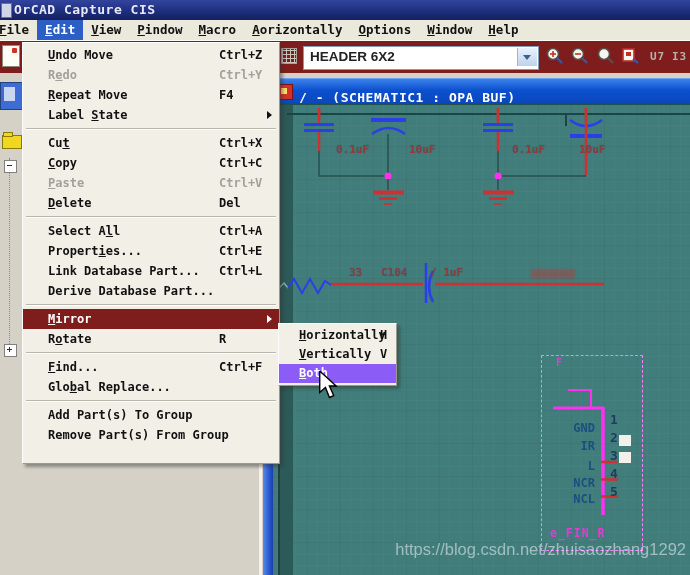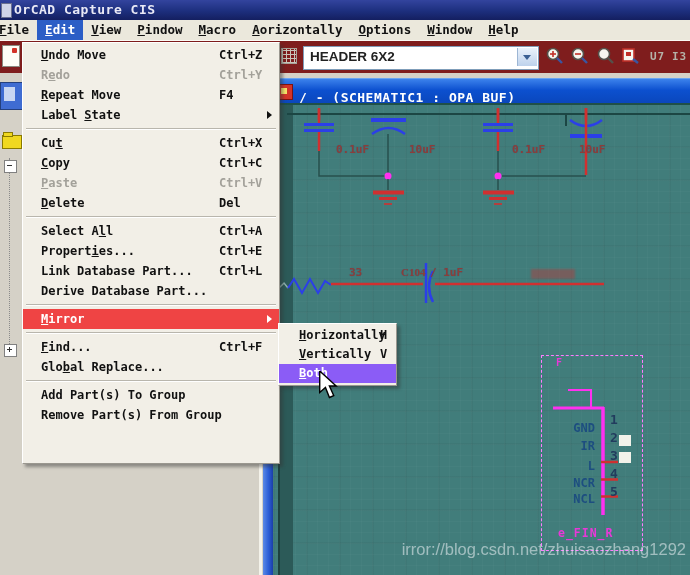--- a/index.html
+++ b/index.html
@@ -54,41 +54,41 @@
       repeating-linear-gradient(90deg,rgba(255,255,255,.025) 0 1px,transparent 1px 11px),
       repeating-linear-gradient(0deg,rgba(0,0,0,.04) 0 2px,transparent 2px 33px),
       repeating-linear-gradient(90deg,rgba(0,0,0,.04) 0 2px,transparent 2px 33px);}
   #canvas .edge{position:absolute;left:5px;top:0;width:13px;height:100%;background:#2c5a58;border-left:2px solid #1d4240;}
   #canvas svg{position:absolute;left:0;top:0;}
   .sch-label{position:absolute;font-weight:700;font-size:11px;color:#8a3f3a;white-space:nowrap;text-shadow:0 0 1px rgba(40,40,120,.35);}
   .pin-name{position:absolute;width:40px;text-align:right;font-weight:700;font-size:12px;color:#1d4e80;}
   .pin-num{position:absolute;font-weight:700;font-size:13px;color:#223c5e;}
   .sel-rect{position:absolute;left:268px;top:250px;width:100px;height:194px;border:1.5px dashed #ff7bff;}
   .part-marker{position:absolute;left:283px;top:252px;font-weight:700;font-size:10px;color:#e838d8;}
-  .part-footer{position:absolute;left:277px;top:421px;font-weight:700;font-size:11.5px;color:#e838d8;filter:blur(0.4px);letter-spacing:1px;margin-left:8px;}
+  .part-footer{position:absolute;left:277px;top:421px;font-weight:700;font-size:11.5px;color:#e838d8;filter:blur(0.4px);letter-spacing:1px;}
   .wbox{position:absolute;width:12px;height:11px;background:#f2f2ea;}
   .net-smudge{position:absolute;left:258px;top:164px;width:44px;height:10px;background:rgba(205,45,45,.38);filter:blur(1.2px);}
 
   
   .lp-blue{position:absolute;left:0;top:82px;width:21px;height:26px;background:#3f6cd2;border:1px solid #24407e;}
   .lp-blue i{position:absolute;left:3px;top:4px;width:11px;height:14px;background:#c8d6f2;}
   .lp-folder{position:absolute;left:2px;top:135px;width:18px;height:12px;background:#f0d820;border:1px solid #8a7a00;}
   .lp-folder::before{content:"";position:absolute;left:0;top:-4px;width:8px;height:3px;background:#f0d820;border:1px solid #8a7a00;}
   .tree-line{position:absolute;left:9px;top:158px;height:196px;border-left:1px dotted #8a8a8a;}
   .tree-box{position:absolute;left:4px;width:11px;height:11px;background:#fff;border:1px solid #808080;}
   .tree-box::before{content:"";position:absolute;left:2px;top:4px;width:5px;height:1px;background:#333;}
   .tree-box.plus::after{content:"";position:absolute;left:4px;top:2px;width:1px;height:5px;background:#333;}
 
   
   #edit-menu{position:absolute;left:22px;top:42px;width:258px;height:422px;background:#f2efe7;
     border:1px solid #9a978f;border-top-color:#fff;border-left-color:#fff;
     box-shadow:3px 3px 3px rgba(50,50,50,.45);padding-top:2px;box-sizing:border-box;z-index:50;font-weight:700;}
-  .mi{position:relative;height:20px;line-height:20px;padding-left:18px;white-space:nowrap;}
+  .mi{position:relative;height:20px;line-height:20px;padding-left:25px;white-space:nowrap;}
   .mi .accel{position:absolute;left:196px;top:0;}
-  .mi.hl{background:#ef4444;color:#fff;}
+  .mi.hl{background:#7f1d1d;color:#fff;}
   .mi.dis{color:#a3a19a;}
   .msep{height:8px;position:relative;}
   .msep::after{content:"";position:absolute;left:3px;right:3px;top:3px;border-top:1px solid #b9b6ad;border-bottom:1px solid #fff;}
   .sub-arrow{position:absolute;right:7px;top:6px;width:0;height:0;
     border-left:5px solid currentColor;border-top:4px solid transparent;border-bottom:4px solid transparent;}
 
   
   #mirror-submenu{position:absolute;left:278px;top:323px;width:119px;background:#f2efe7;
     border:1px solid #9a978f;border-top-color:#fff;border-left-color:#fff;
     box-shadow:3px 3px 3px rgba(50,50,50,.45);padding:2px 0;box-sizing:border-box;z-index:60;font-weight:700;}
@@ -226,21 +226,21 @@
     <div class="sel-rect"></div>
     <span class="part-marker">F</span>
     <span class="wbox" style="left:346px;top:330px;"></span>
     <span class="wbox" style="left:346px;top:347px;"></span>
 
     <span class="sch-label" style="left:63px;top:38px;">0.1uF</span>
     <span class="sch-label" style="left:136px;top:38px;">10uF</span>
     <span class="sch-label" style="left:239px;top:38px;">0.1uF</span>
     <span class="sch-label" style="left:306px;top:38px;">10uF</span>
     <span class="sch-label" style="left:76px;top:161px;">33</span>
-    <span class="sch-label" style="left:128px;top:161px;font-family:Liberation Serif, serif;">C104</span>
+    <span class="sch-label" style="left:108px;top:161px;">C104</span>
     <span class="sch-label" style="left:157px;top:161px;">/ 1uF</span>
     <span class="net-smudge"></span>
 
     <span class="pin-name" style="left:282px;top:316px;">GND</span>
     <span class="pin-name" style="left:282px;top:334px;">IR</span>
     <span class="pin-name" style="left:282px;top:354px;">L</span>
     <span class="pin-name" style="left:282px;top:371px;">NCR</span>
     <span class="pin-name" style="left:282px;top:387px;">NCL</span>
 
     <span class="pin-num" style="left:337px;top:307px;">1</span>
@@ -261,35 +261,36 @@
     <div class="mi"><span><span></span><span class="u">C</span><span>opy</span></span><span class="accel">Ctrl+C</span></div>
     <div class="mi dis"><span><span></span><span class="u">P</span><span>aste</span></span><span class="accel">Ctrl+V</span></div>
     <div class="mi"><span><span></span><span class="u">D</span><span>elete</span></span><span class="accel">Del</span></div>
     <div class="msep"></div>
     <div class="mi"><span><span>Select A</span><span class="u">l</span><span>l</span></span><span class="accel">Ctrl+A</span></div>
     <div class="mi"><span><span>Propert</span><span class="u">i</span><span>es...</span></span><span class="accel">Ctrl+E</span></div>
     <div class="mi"><span><span>Link Database Part...</span><span class="u"></span><span></span></span><span class="accel">Ctrl+L</span></div>
     <div class="mi"><span><span>Derive Database Part...</span><span class="u"></span><span></span></span></div>
     <div class="msep"></div>
     <div class="mi hl"><span><span></span><span class="u">M</span><span>irror</span></span><span class="sub-arrow"></span></div>
+    <div class="mi"><span><span>R</span><span class="u">o</span><span>tate</span></span><span class="accel">R</span></div>
     <div class="msep"></div>
     <div class="mi"><span><span></span><span class="u">F</span><span>ind...</span></span><span class="accel">Ctrl+F</span></div>
     <div class="mi"><span><span>Glo</span><span class="u">b</span><span>al Replace...</span></span></div>
     <div class="msep"></div>
     <div class="mi"><span><span>Add Part(s) To Group</span><span class="u"></span><span></span></span></div>
     <div class="mi"><span><span>Remove Part(s) From Group</span><span class="u"></span><span></span></span></div>
   </div>
 
   <div id="mirror-submenu">
     <div class="smi"><span><span class="u">H</span><span>orizontally</span></span><span class="accel">H</span></div>
     <div class="smi"><span><span class="u">V</span><span>ertically</span></span><span class="accel">V</span></div>
     <div class="smi hl"><span><span class="u">B</span><span>oth</span></span></div>
   </div>
 
   <div id="cursor">
     <svg width="22" height="30" viewBox="0 0 15 21">
       <polygon points="1,0 1,15 5,11.5 7.8,18.5 10.8,17.2 7.8,10.5 12.5,10.5" fill="#fff" stroke="#000" stroke-width="1"></polygon>
     </svg>
   </div>
 
-  <div id="watermark">irror://blog.csdn.net/zhuisaozhang1292</div>
+  <div id="watermark">https://blog.csdn.net/zhuisaozhang1292</div>
 
 </div>
 
 </body></html>

